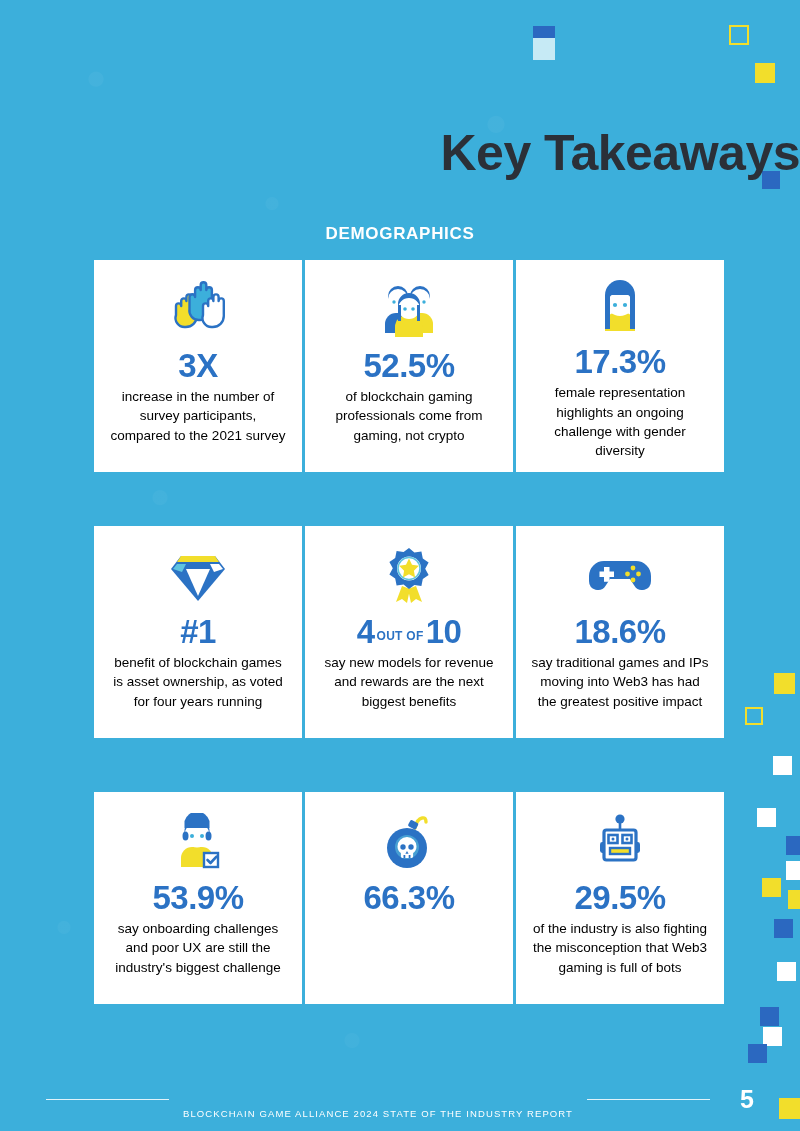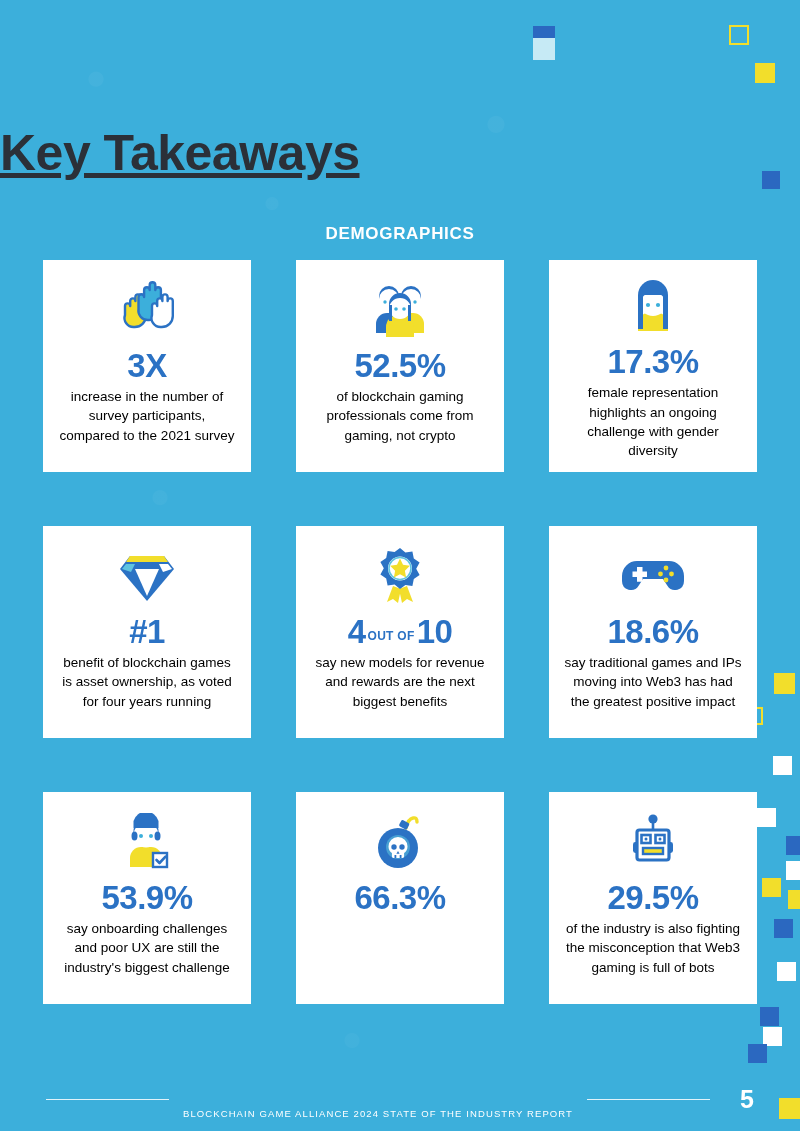--- a/index.html
+++ b/index.html
@@ -26,43 +26,42 @@
       radial-gradient(circle at 8%  82%, rgba(255,255,255,.035) 0 6px, transparent 7px),
       radial-gradient(circle at 44% 92%, rgba(255,255,255,.03)  0 7px, transparent 8px);
     pointer-events: none;
     z-index: 0;
   }
   .deco { position: absolute; z-index: 1; pointer-events: none; }
 
   .page { position: relative; z-index: 2; width: 800px; height: 1131px; }
 
   .title {
-    text-align: left;
+    text-align: right;
     color: #2b3038;
     font-size: 50px;
     font-weight: bold;
     letter-spacing: -0.5px;
     padding-top: 124px;
-    text-decoration: underline;
   }
 
   .section { margin-top: 16px; }
   .section-header {
     text-align: center;
     color: #ffffff;
     font-size: 17px;
     font-weight: bold;
     letter-spacing: 0.7px;
     margin-bottom: 16px;
   }
   .cards {
     display: flex;
-    justify-content: space-between;
+    justify-content: flex-end;
     gap: 3px;
-    padding: 0 43px;
+    padding: 0 76px;
   }
   .card {
     background: #ffffff;
     width: 208px;
     height: 212px;
     padding: 16px 14px 12px;
     display: flex;
     flex-direction: column;
     align-items: center;
   }

